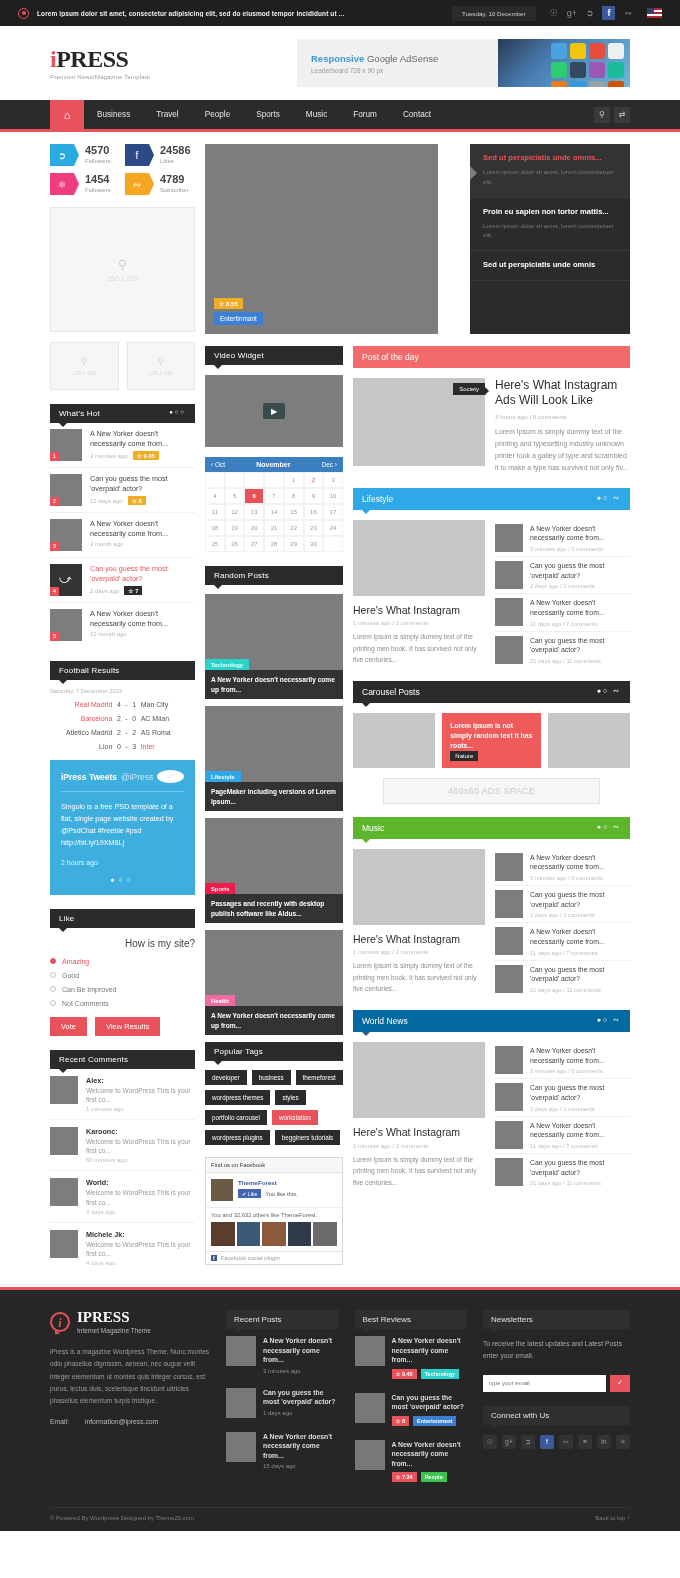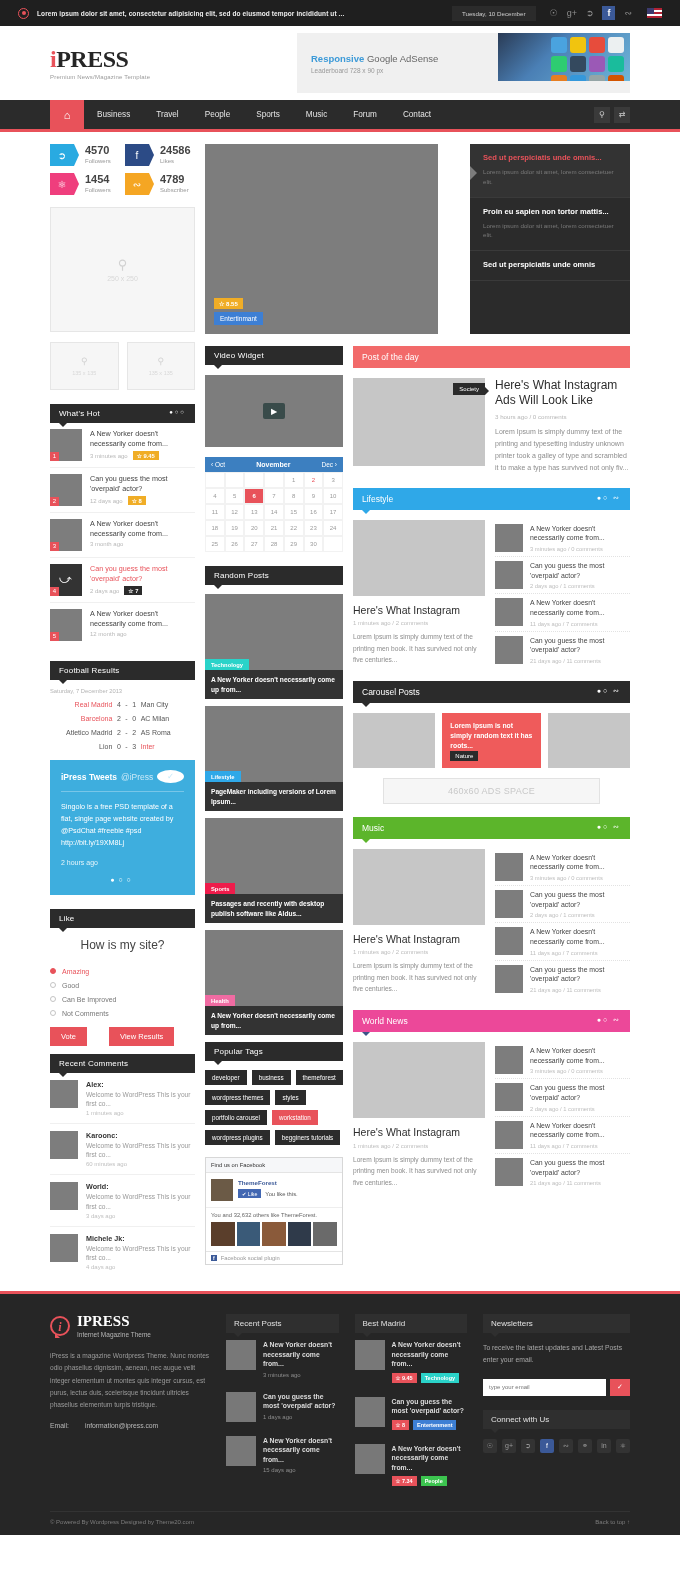--- a/index.html
+++ b/index.html
@@ -22,21 +22,21 @@
   .tb-social .fb { background:#3b5998; color:#fff; font-size:9px; width:13px; height:14px; text-align:center; line-height:14px; font-weight:bold;}
   .flag { width:15px; height:10px; background:linear-gradient(#b22234 0 20%,#fff 20% 40%,#b22234 40% 60%,#fff 60% 80%,#b22234 80% 100%); position:relative; margin-left:6px;}
   .flag::before{content:"";position:absolute;left:0;top:0;width:7px;height:6px;background:#3c3b6e;}
 
   
   .header { height:74px; display:flex; align-items:center; padding:0 50px; background:#fff;}
   .logo { width:215px; }
   .logo-main { font-family:"Liberation Serif", serif; font-size:24px; font-weight:bold; color:#262626; letter-spacing:-0.5px; line-height:1;}
   .logo-main .i { color:#e8525a; }
   .logo-sub { font-size:6px; color:#9a9a9a; margin-top:3px; letter-spacing:.2px;}
-  .adsense { flex:1; height:60px; background:#f0f0f0; display:flex; align-items:center; position:relative; overflow:hidden; max-width:352px; margin-left:32px;}
+  .adsense { flex:1; height:48px; background:#f0f0f0; display:flex; align-items:center; position:relative; overflow:hidden; max-width:352px; margin-left:32px;}
   .ads-txt { padding-left:14px; }
   .ads-t1 { font-size:9.5px; color:#666; }
   .ads-t1 b { color:#3c9ad8; font-weight:bold;}
   .ads-t2 { font-size:6.5px; color:#999; margin-top:3px;}
   .ads-phone { position:absolute; right:0; top:0; width:132px; height:48px;
     background:linear-gradient(135deg,#2a3b55 0%,#4a7fb5 40%,#6fb6d9 100%); overflow:hidden;}
   .ads-grid { position:absolute; right:6px; top:4px; display:grid; grid-template-columns:repeat(4,16px); grid-gap:3px;}
   .ads-grid i { width:16px; height:16px; border-radius:3px; display:block;}
 
   
@@ -102,26 +102,26 @@
   .tw { background:#3eaede; color:#fff; padding:10px 11px 12px 11px; margin:10px 0 14px 0;}
   .tw-h { display:flex; align-items:center; border-bottom:1px solid rgba(255,255,255,.3); padding-bottom:8px;}
   .tw-h b { font-size:8.5px;}
   .tw-h span { font-size:8.5px; color:#cbeaf8; margin-left:4px; flex:1;}
   .tw-chk { width:13px; height:13px; border-radius:50%; background:#fff; color:#3eaede; font-size:8px; text-align:center; line-height:13px;}
   .tw-b { font-size:7.2px; line-height:1.65; margin-top:9px;}
   .tw-t { font-size:7px; margin-top:10px; color:#e4f4fb;}
   .tw-dots { text-align:center; margin-top:10px; font-size:7px; letter-spacing:4px;}
 
   
-  .poll-q { text-align:center; font-size:12px; color:#444; margin:10px 0 16px 0;}
+  .poll-q { text-align:right; font-size:10px; color:#444; margin:10px 0 9px 0;}
   .poll-o { display:flex; align-items:center; gap:6px; margin-bottom:7px; font-size:7px; color:#777;}
   .radio { width:6px; height:6px; border-radius:50%; border:1px solid #c4c4c4; display:block; flex:0 0 6px;}
   .radio.on { border-color:#e8525a; background:#e8525a;}
   .poll-o.on { color:#e8525a;}
-  .poll-btns { display:flex; gap:22px; margin-top:10px; margin-bottom:8px;}
+  .poll-btns { display:flex; gap:8px; margin-top:10px; margin-bottom:14px;}
   .btn-red { background:#e8525a; color:#fff; font-size:7.5px; padding:5px 11px; border:0; cursor:pointer;}
 
   
   .cmt { display:flex; gap:8px; padding:7px 0; border-bottom:1px solid #f0f0f0;}
   .cmt-av { width:28px; height:28px; background:#7d7d7d; flex:0 0 28px;}
   .cmt-n { font-size:7.2px; color:#333; font-weight:bold;}
   .cmt-x { font-size:6.6px; color:#999; line-height:1.4; margin-top:1px;}
   .cmt-t { font-size:6px; color:#c0c0c0; margin-top:2px;}
 
   
@@ -792,21 +792,21 @@
                     <div>
                       <div class="cat-t">Can you guess the most 'overpaid' actor?</div>
                       <div class="cat-m">21 days ago   /   11 comments</div>
                     </div>
                   </div>
               </div>
             </div>
           </div>
 
           <div class="cat">
-            <div class="chead" style="background:#ec4899; color:#3c5488">
+            <div class="chead" style="background:#0369a1; color:#3c5488">
               <span class="ctl" style="color:#fff">●○ ∾</span>
               <span style="color:#fff">World News</span>
             </div>
             <div class="cat-body">
               <div class="cat-feat">
                 <div class="cat-feat-img"></div>
                 <div class="cat-feat-t">Here's What Instagram</div>
                 <div class="cat-feat-m">1 minutes ago   /   2 comments</div>
                 <div class="cat-feat-x">Lorem Ipsum is simply dummy text of the printing men book. It has survived not only five centuries...</div>
               </div>
@@ -884,21 +884,21 @@
         <div class="f-it">
             <div class="f-th"></div>
             <div>
               <div class="f-t">A New Yorker doesn't necessarily come from...</div>
               <div class="f-m">15 days ago</div>
             </div>
           </div>
       </div>
 
       <div class="f-col">
-        <div class="f-head">Best Madrid</div>
+        <div class="f-head">Best Reviews</div>
         <div class="f-it">
             <div class="f-th"></div>
             <div>
               <div class="f-t">A New Yorker doesn't necessarily come from...</div>
               <div class="f-badges">
                 <span class="f-bd" style="background:#e8525a">☆ 9.45</span>
                 <span class="f-bd" style="background:#2ad3c9">Technology</span>
               </div>
             </div>
           </div>

